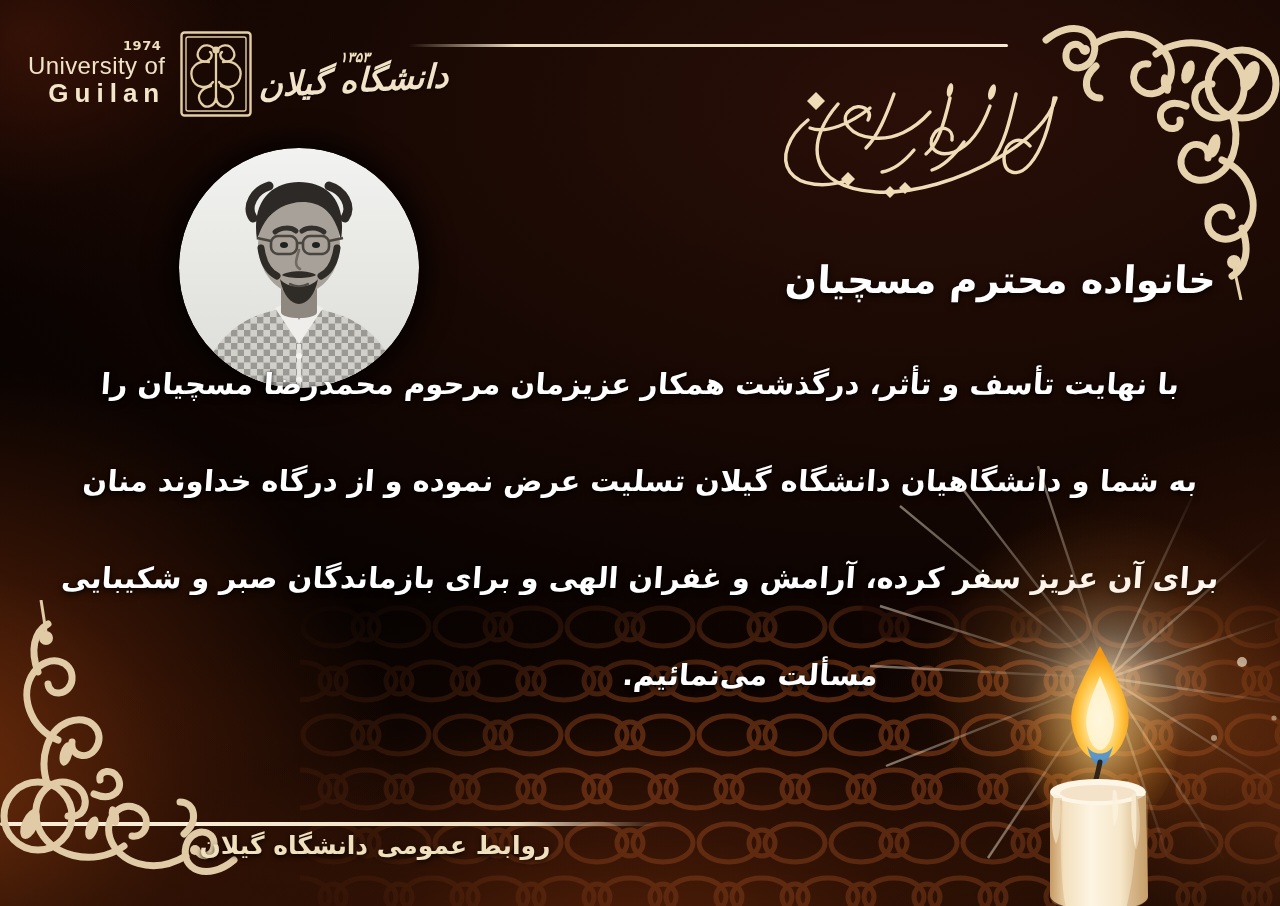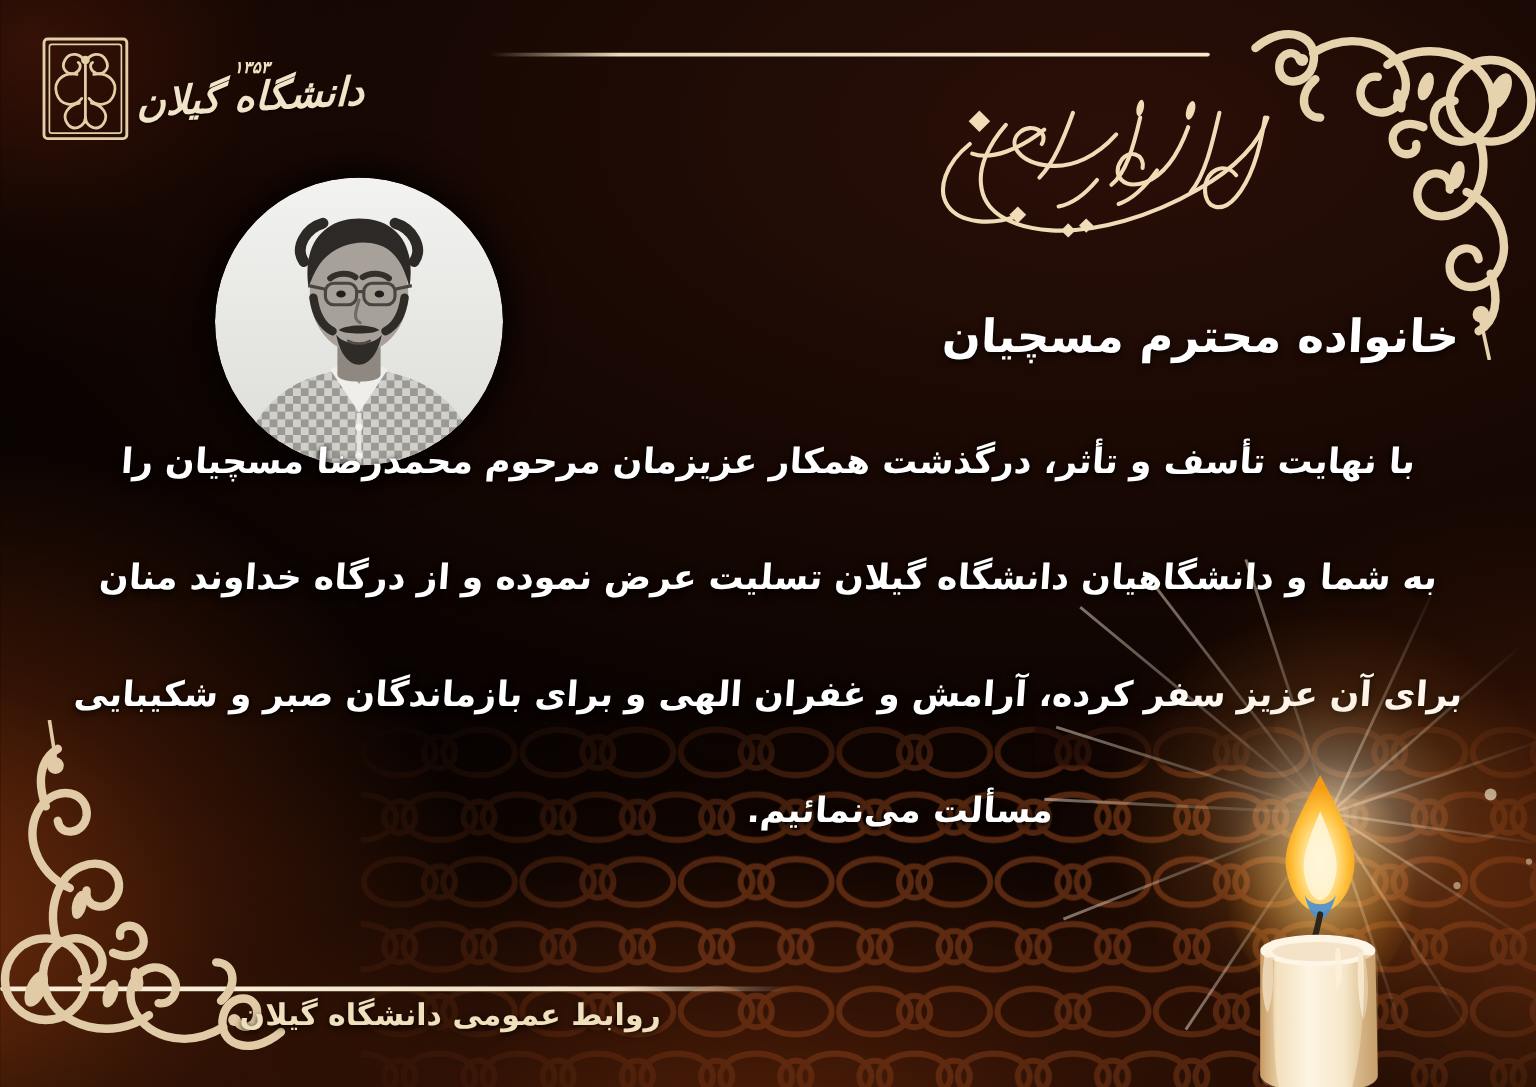--- a/index.html
+++ b/index.html
@@ -286,20 +286,25 @@
 
         <path d="M82 100 C 84 114, 90 124, 98 128" stroke="#2f2b27" stroke-width="7" fill="none" stroke-linecap="round"></path>
         <path d="M158 100 C 156 114, 150 124, 142 128" stroke="#2f2b27" stroke-width="7" fill="none" stroke-linecap="round"></path>
 
         <path d="M111 136 C 116 139, 124 139, 129 136" stroke="#514c46" stroke-width="2.2" fill="none" stroke-linecap="round"></path>
       </g>
     </svg>
   </div>
 
   <div class="logo">
+    <div class="logo-en">
+      <div class="logo-year-en">1974</div>
+      <div class="logo-univ">University of</div>
+      <div class="logo-guilan">Guilan</div>
+    </div>
 
     <svg class="logo-mark" viewBox="0 0 74 88">
       <rect x="2.5" y="2.5" width="69" height="83" rx="3" fill="none" stroke="#e3cfa6" stroke-width="2.4"></rect>
       <rect x="7" y="7" width="60" height="74" rx="2" fill="none" stroke="#e3cfa6" stroke-width="1.4"></rect>
       <g fill="none" stroke="#e3cfa6" stroke-width="2.3" stroke-linecap="round">
         <path d="M37 22 C 33 14, 24 13, 20 20 C 16 27, 22 33, 28 31 C 33 29, 34 24, 31 22"></path>
         <path d="M37 22 C 41 14, 50 13, 54 20 C 58 27, 52 33, 46 31 C 41 29, 40 24, 43 22"></path>
         <path d="M30 32 C 18 30, 10 38, 13 48 C 16 58, 28 60, 34 52"></path>
         <path d="M44 32 C 56 30, 64 38, 61 48 C 58 58, 46 60, 40 52"></path>
         <path d="M32 56 C 22 58, 17 66, 22 73 C 27 80, 36 76, 37 68"></path>

